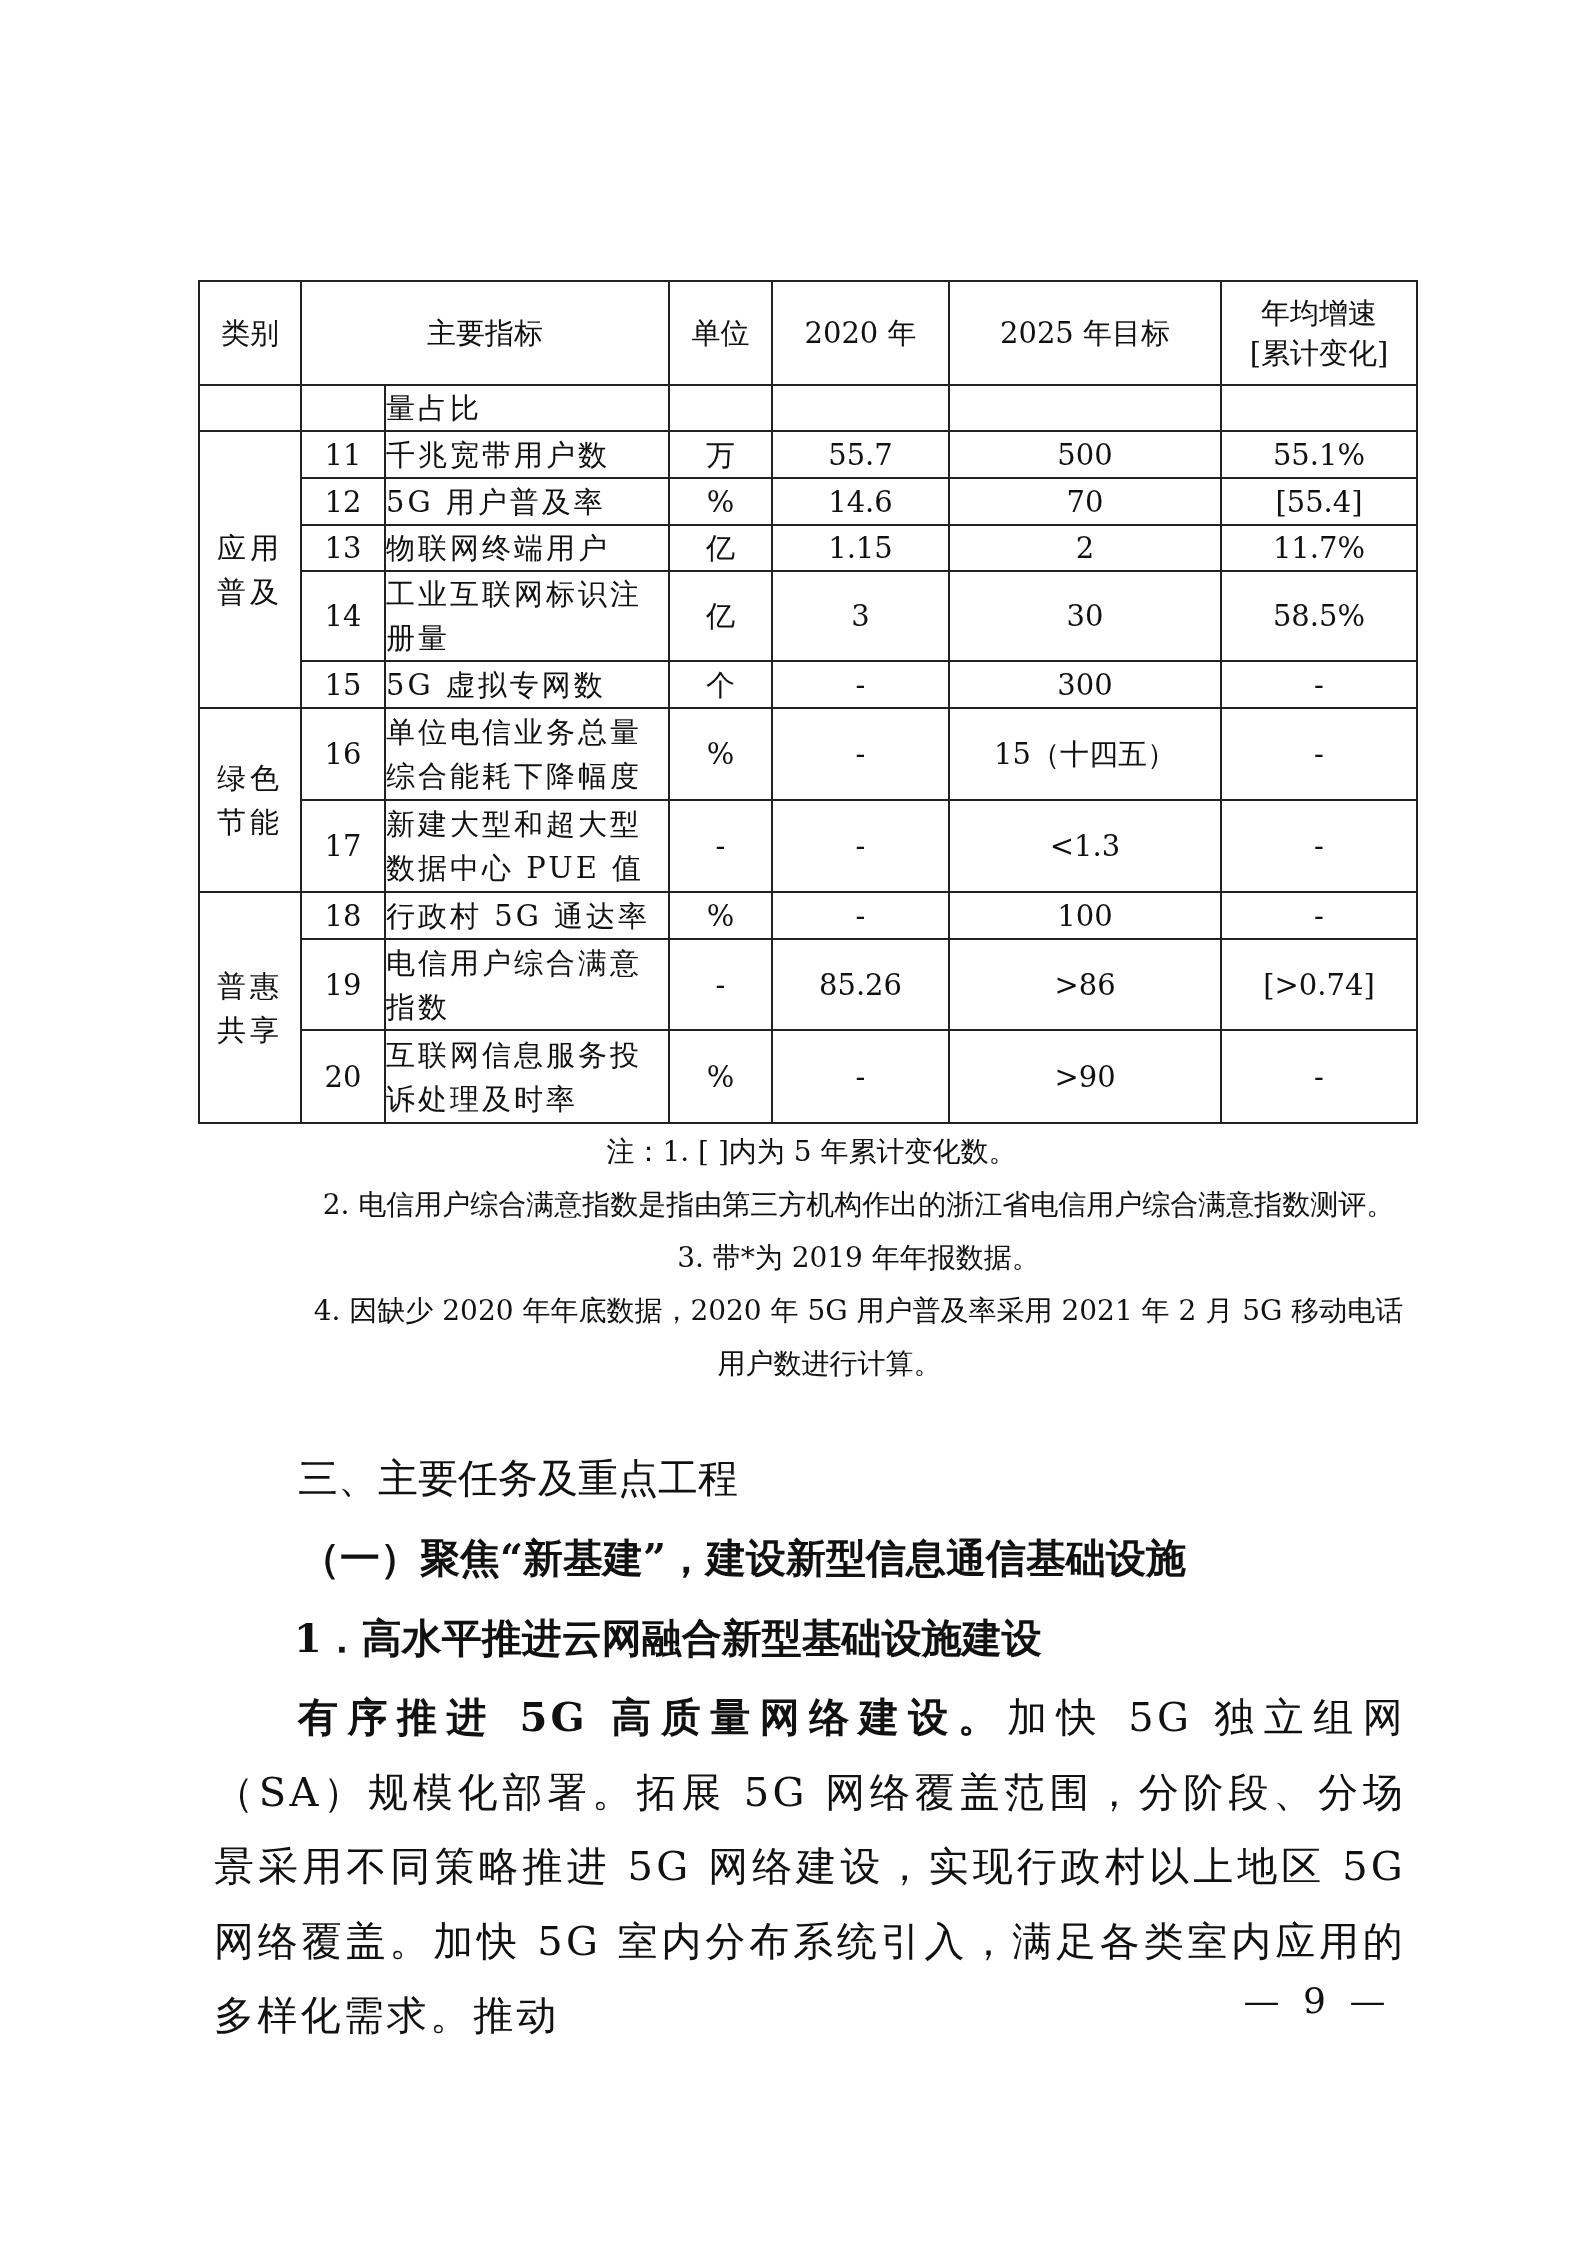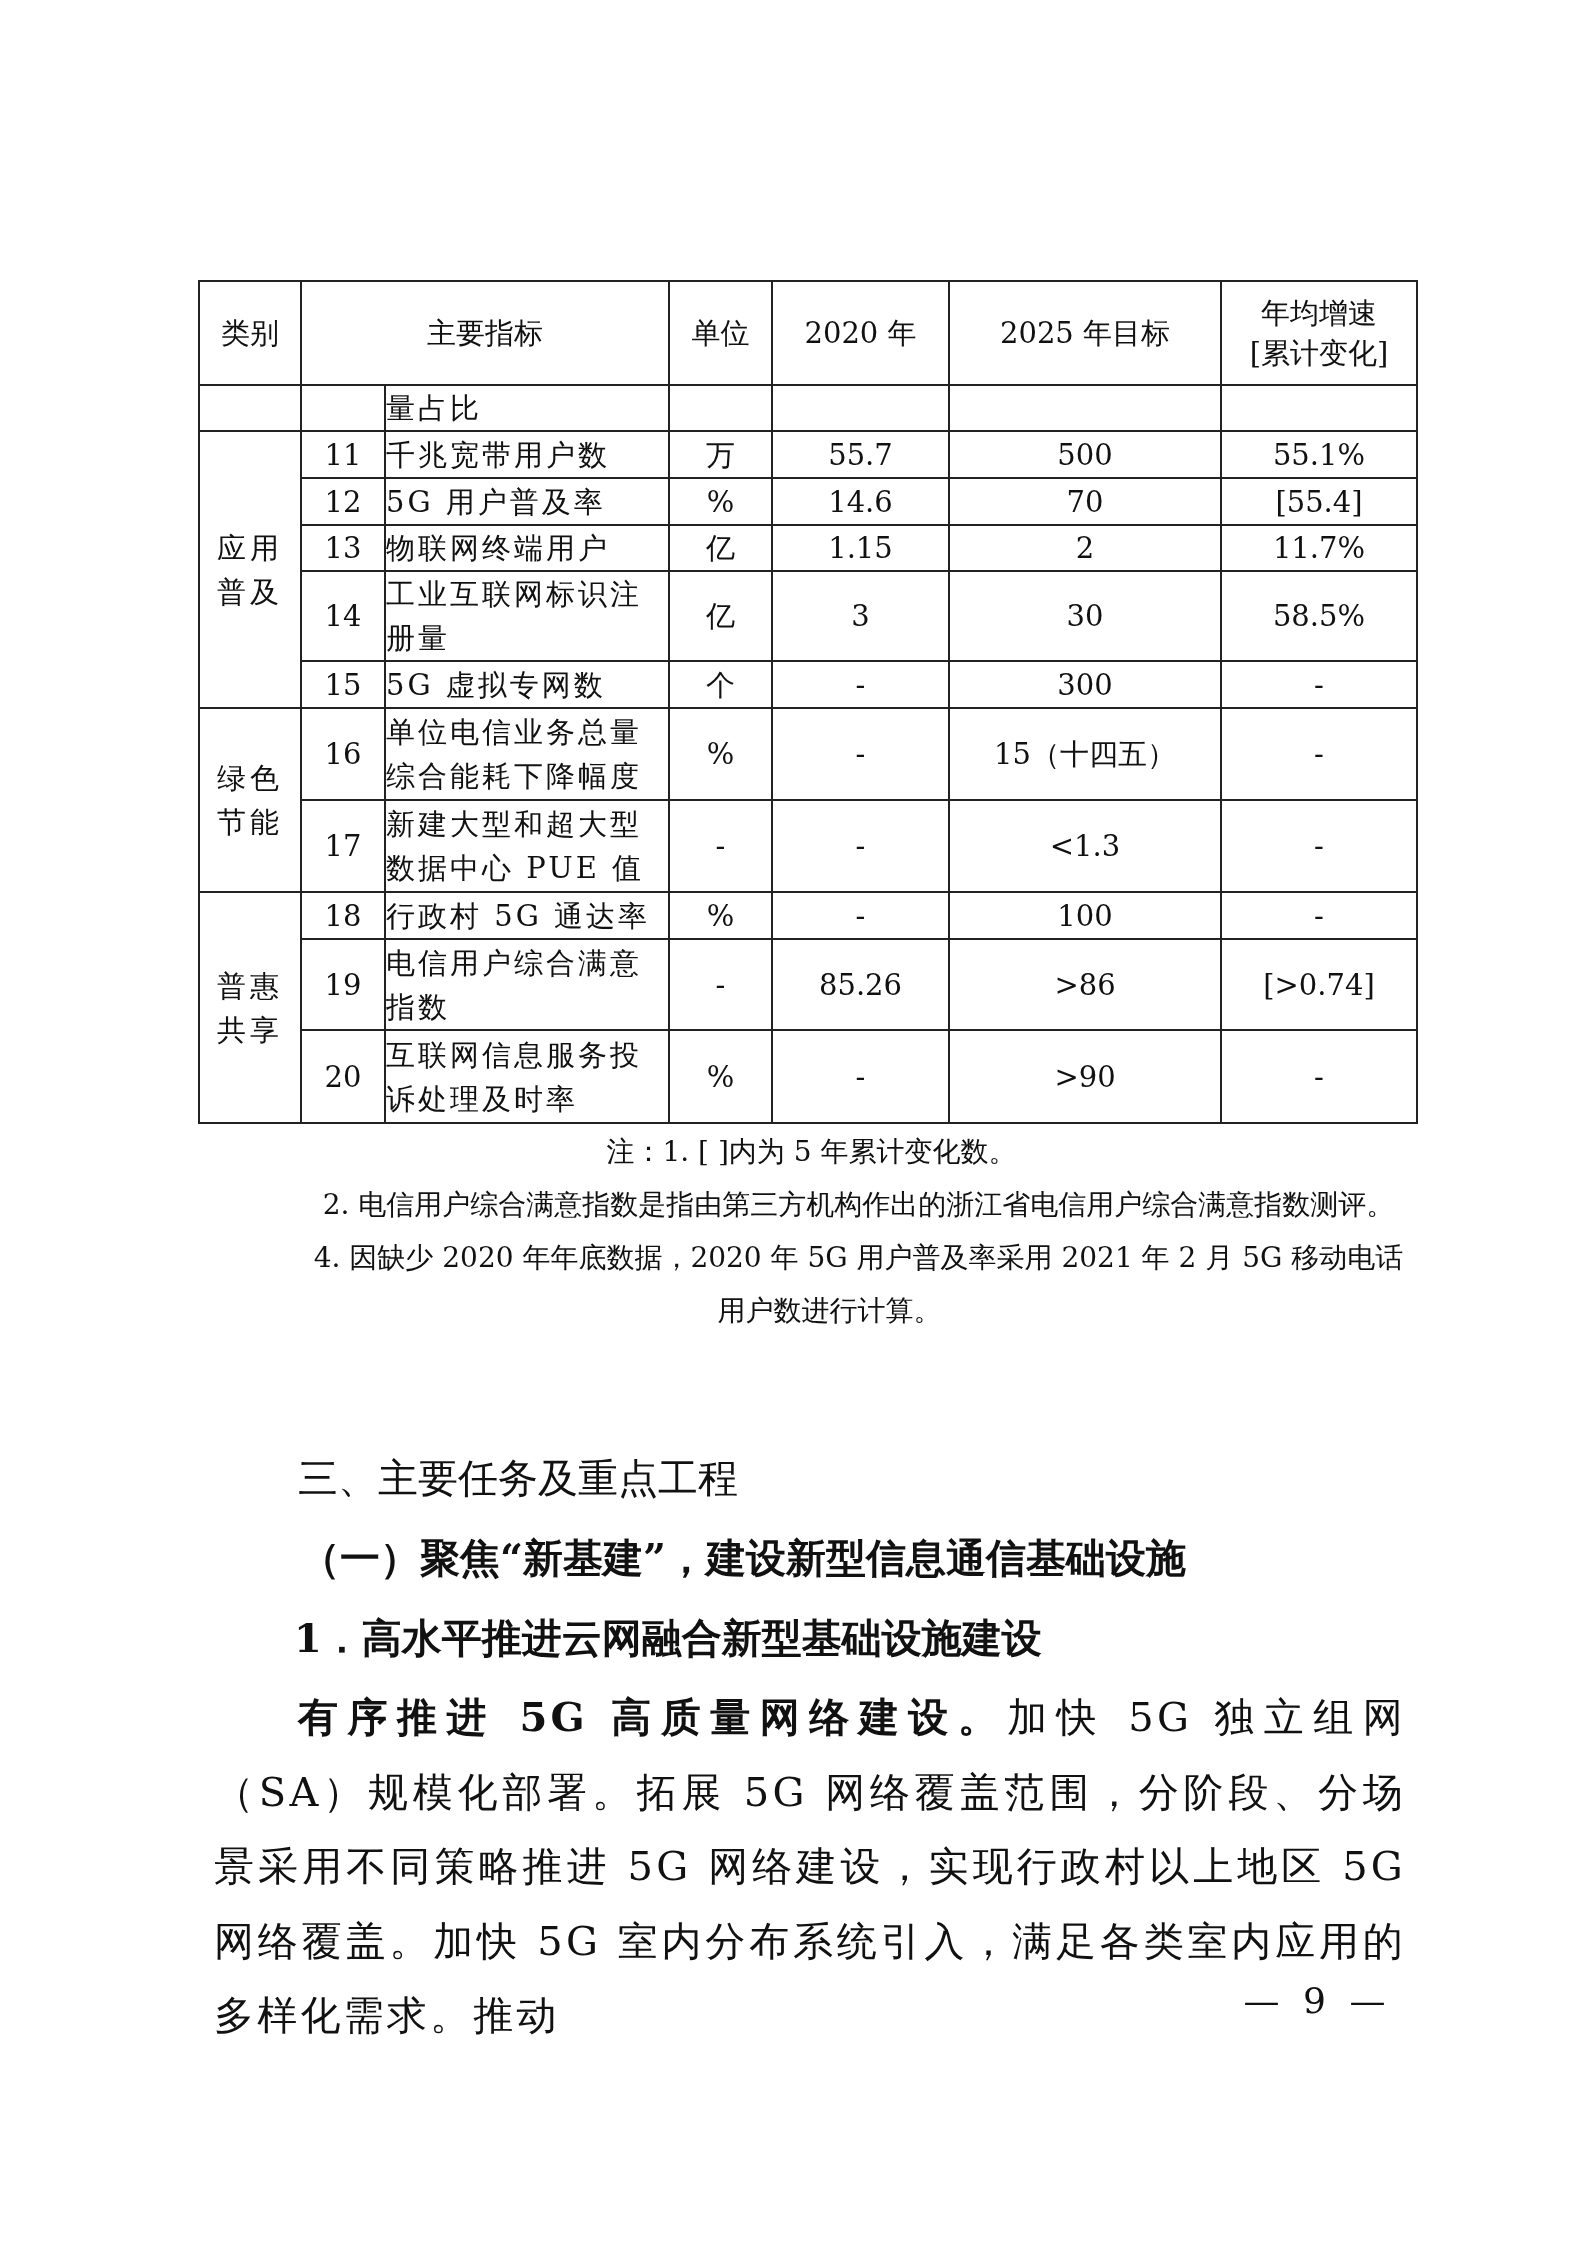--- a/index.html
+++ b/index.html
@@ -145,20 +145,21 @@
     <td>-</td>
     <td>&gt;90</td>
     <td>-</td>
   </tr>
 </tbody>
   </table>
 
 <div class="notes">
   <p>注：1. [ ]内为 5 年累计变化数。</p>
   <p class="indent">2. 电信用户综合满意指数是指由第三方机构作出的浙江省电信用户综合满意指数测评。</p>
+  <p class="indent">3. 带*为 2019 年年报数据。</p>
   <p class="indent">4. 因缺少 2020 年年底数据，2020 年 5G 用户普及率采用 2021 年 2 月 5G 移动电话用户数进行计算。</p>
 </div>
 
 <div class="h1">三、主要任务及重点工程</div>
 <div class="h2">（一）聚焦“新基建”，建设新型信息通信基础设施</div>
 <div class="h3">1．高水平推进云网融合新型基础设施建设</div>
 
 <div class="body">
   <p><b>有序推进 5G 高质量网络建设。</b><span>加快 5G 独立组网（SA）规模化部署。拓展 5G 网络覆盖范围，分阶段、分场景采用不同策略推进 5G 网络建设，实现行政村以上地区 5G 网络覆盖。加快 5G 室内分布系统引入，满足各类室内应用的多样化需求。推动</span></p>
 </div>

